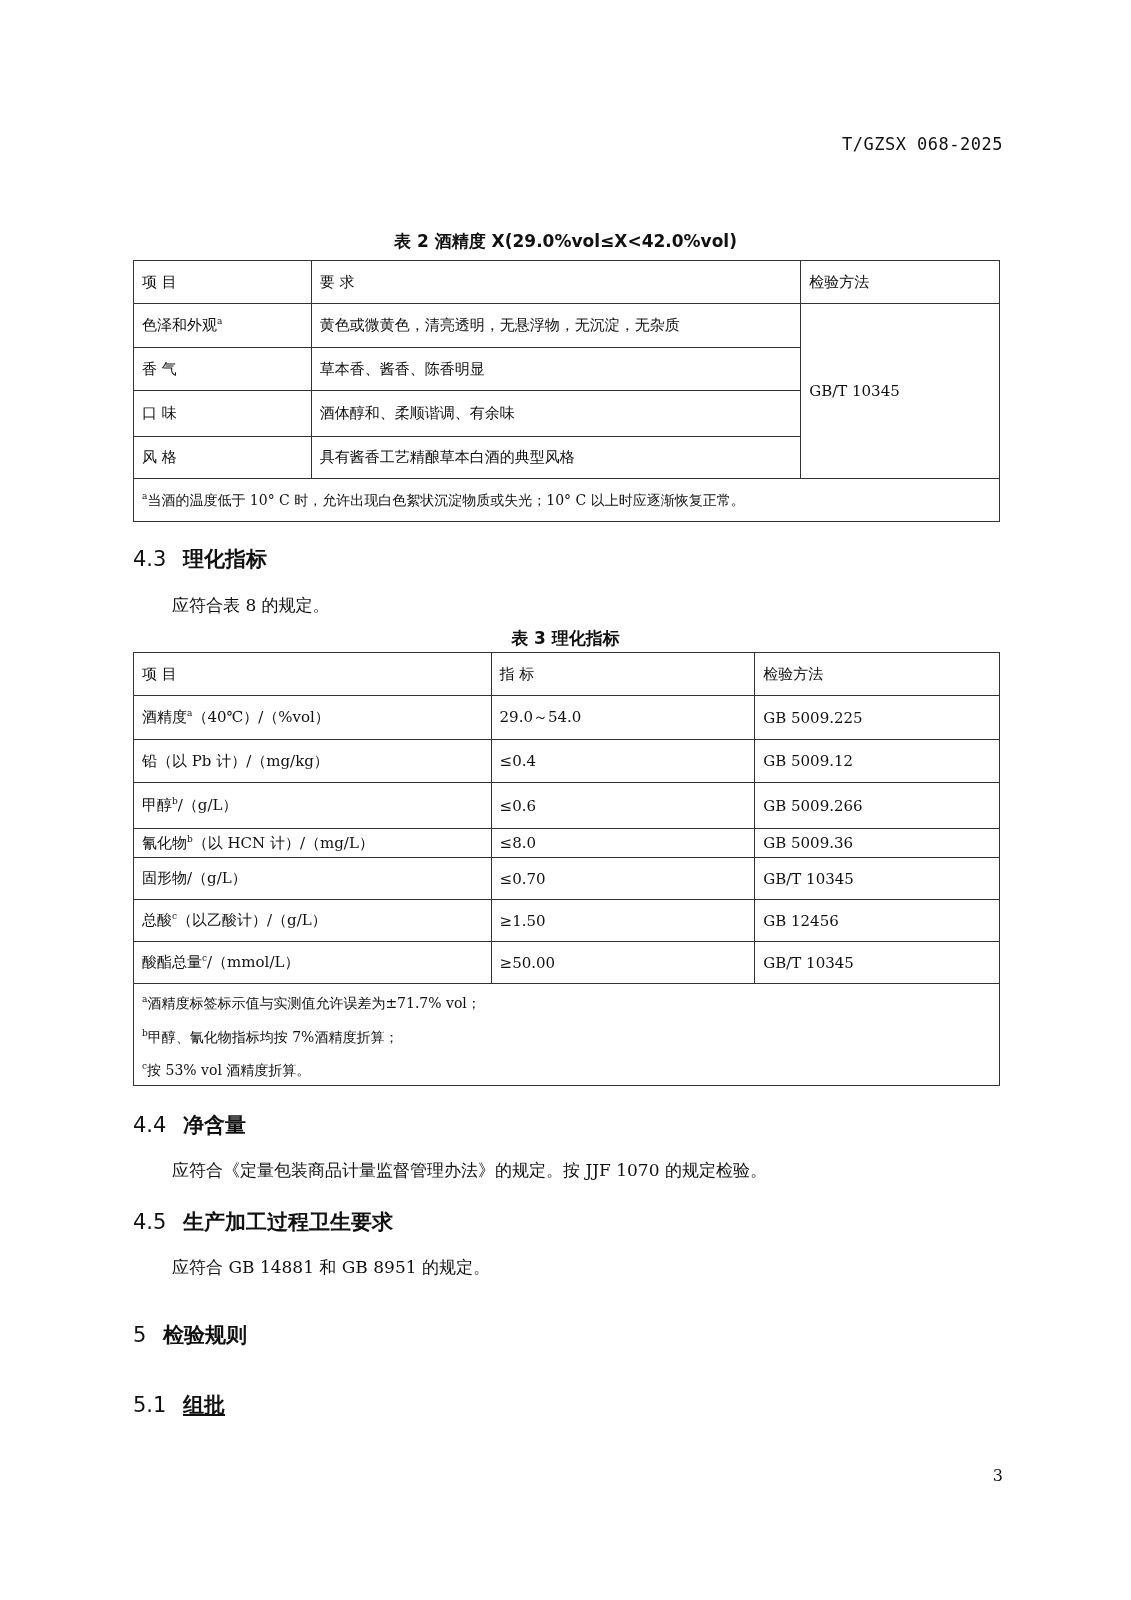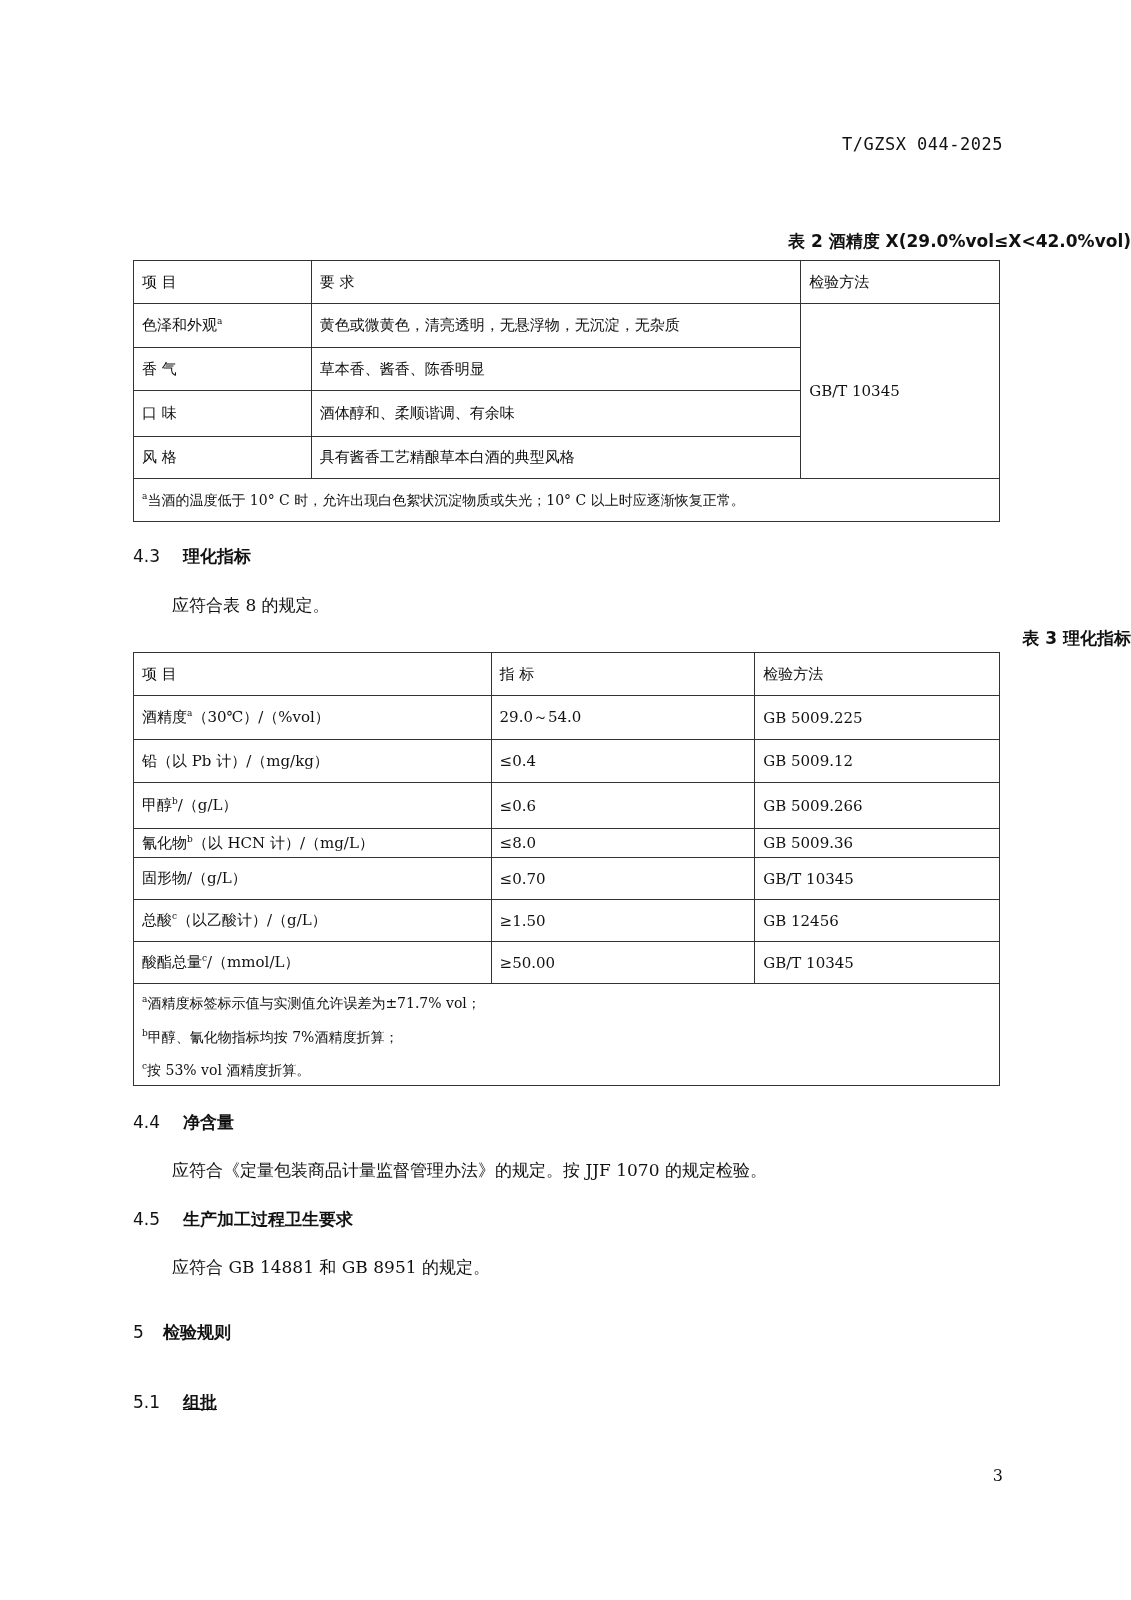--- a/index.html
+++ b/index.html
@@ -1,36 +1,36 @@
 <!DOCTYPE html>
 <html><head>
 <meta charset="utf-8">
 <style>
   html, body { margin:0; padding:0; background:#ffffff; }
   body { width:1131px; height:1600px; position:relative; overflow:hidden;
          font-family:"DejaVu Serif", "Liberation Serif", serif; color:#111; }
   .abs { position:absolute; }
   .docnum { right:128px; top:134px; font-family:"DejaVu Sans Mono","Liberation Mono",monospace; font-size:17px; letter-spacing:0.5px; }
-  .caption { left:0; width:1131px; text-align:right; font-family:"DejaVu Sans","Liberation Sans",sans-serif; font-weight:bold; font-size:17px; }
+  .caption { left:0; width:1131px; text-align:center; font-family:"DejaVu Sans","Liberation Sans",sans-serif; font-weight:bold; font-size:17px; }
   table.doc { position:absolute; border-collapse:collapse; font-size:15px; }
   table.doc td { border:1.5px solid #333; vertical-align:middle; padding:0 8px; }
   table.doc td.left { text-align:left; }
   table.doc td.note { text-align:left; font-size:14px; }
   .sup { font-size:9px; vertical-align:super; }
-  .h { font-family:"DejaVu Sans","Liberation Sans",sans-serif; font-weight:bold; font-size:17px; }
+  .h { font-family:"DejaVu Sans","Liberation Sans",sans-serif; font-weight:bold; font-size:21px; }
   .h .num { font-weight:normal; display:inline-block; width:50px; }
   .h5 .num { width:30px; }
   .p { font-size:17px; left:172px; }
   .pagenum { right:128px; top:1466px; font-size:16px; }
   .note-line { line-height:30px; }
 </style>
 </head>
 <body>
 
-<div class="abs docnum">T/GZSX 044-2025</div>
+<div class="abs docnum">T/GZSX 068-2025</div>
 
 <div class="abs caption" style="top:230px;">表 2 酒精度 X(29.0%vol≤X&lt;42.0%vol)</div>
 <table class="doc" style="left:133px; top:260px; width:867px;">
   <colgroup>
       <col style="width:178px">
       <col style="width:490px">
       <col style="width:199px">
     </colgroup>
   <tbody>
       <tr style="height:43px">
@@ -73,21 +73,21 @@
       <col style="width:264px">
       <col style="width:245px">
     </colgroup>
   <tbody>
       <tr style="height:43px">
     <td>项 目</td>
     <td>指 标</td>
     <td>检验方法</td>
   </tr>
   <tr style="height:44px">
-    <td class="left"><span>酒精度</span><span class="sup">a</span><span>（30℃）/（%vol）</span></td>
+    <td class="left"><span>酒精度</span><span class="sup">a</span><span>（40℃）/（%vol）</span></td>
     <td>29.0～54.0</td>
     <td>GB 5009.225</td>
   </tr>
   <tr style="height:43px">
     <td class="left"><span>铅（以 Pb 计）/（mg/kg）</span><span class="sup"></span><span></span></td>
     <td>≤0.4</td>
     <td>GB 5009.12</td>
   </tr>
   <tr style="height:46px">
     <td class="left"><span>甲醇</span><span class="sup">b</span><span>/（g/L）</span></td>

